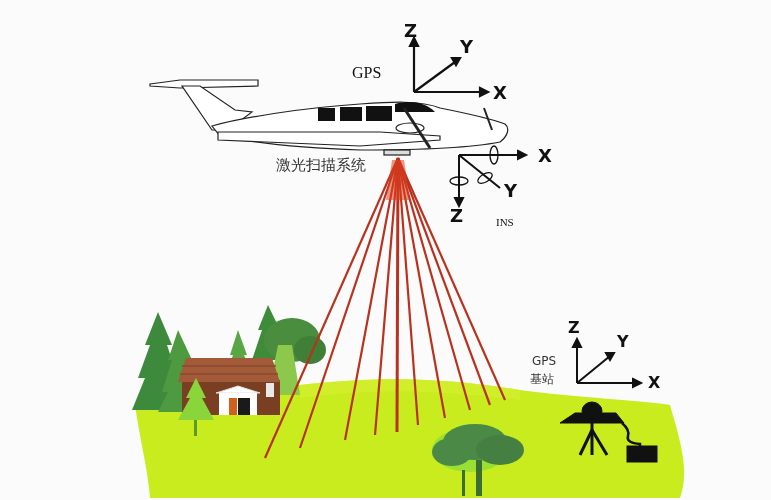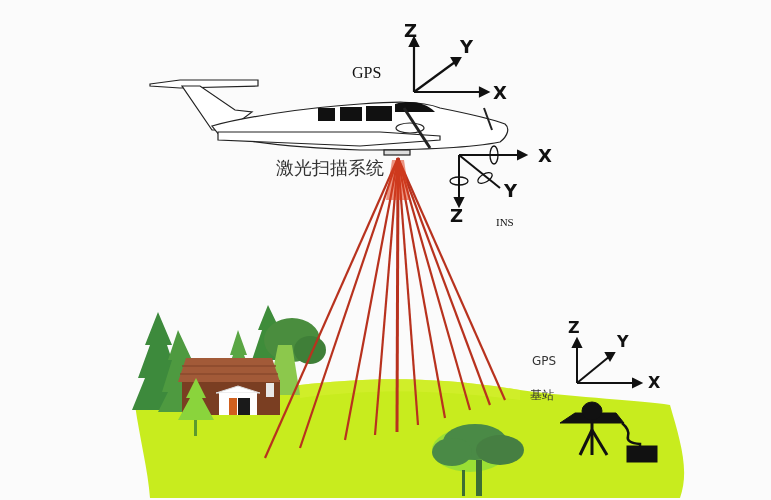--- a/index.html
+++ b/index.html
@@ -1,21 +1,21 @@
 <!DOCTYPE html>
 <html><head>
 <meta charset="utf-8">
 <style>
   html, body { margin: 0; padding: 0; background: #fbfbfb; }
   body { width: 771px; height: 500px; position: relative; overflow: hidden; font-family: "DejaVu Sans", sans-serif; }
   #scene { position: absolute; left: 0; top: 0; width: 771px; height: 500px; }
   .lbl { position: absolute; color: #111; white-space: nowrap; }
   .serif { font-family: "Liberation Serif", "DejaVu Serif", serif; }
   .axis { font-family: "DejaVu Sans", sans-serif; font-weight: bold; font-size: 18px; }
-  .cn { font-family: "DejaVu Sans", sans-serif; font-size: 18px; color: #333; }
+  .cn { font-family: "DejaVu Sans", sans-serif; font-size: 15px; color: #333; }
 </style>
 </head>
 <body>
 
 <div id="scene">
   <svg width="771" height="500" viewBox="0 0 771 500" xmlns="http://www.w3.org/2000/svg">
 
     <path d="M135,405 C180,395 250,390 300,385 C360,378 430,375 520,390 C580,398 640,400 670,405 C680,440 690,470 680,498 L150,498 C148,470 140,440 135,405 Z" fill="#c8ec1e"></path>
     <path d="M300,385 C360,378 430,375 520,390 L520,400 C430,388 360,390 300,398 Z" fill="#d6f030" opacity="0.6"></path>
 
@@ -144,14 +144,14 @@
 
   <span class="lbl axis" style="left:538px;top:145px;">X</span>
   <span class="lbl axis" style="left:504px;top:180px;">Y</span>
   <span class="lbl axis" style="left:450px;top:205px;">Z</span>
   <span class="lbl serif" style="left:496px;top:216px;font-size:11px;">INS</span>
 
   <span class="lbl axis" style="left:568px;top:318px;font-size:16px;">Z</span>
   <span class="lbl axis" style="left:617px;top:332px;font-size:16px;">Y</span>
   <span class="lbl axis" style="left:648px;top:373px;font-size:16px;">X</span>
   <span class="lbl" style="left:532px;top:354px;font-size:12px;color:#333;">GPS</span>
-  <span class="lbl cn" style="left:530px;top:371px;font-size:12px;margin-top:16px;">基站</span>
+  <span class="lbl cn" style="left:530px;top:371px;font-size:12px;">基站</span>
 </div>
 
 </body></html>

